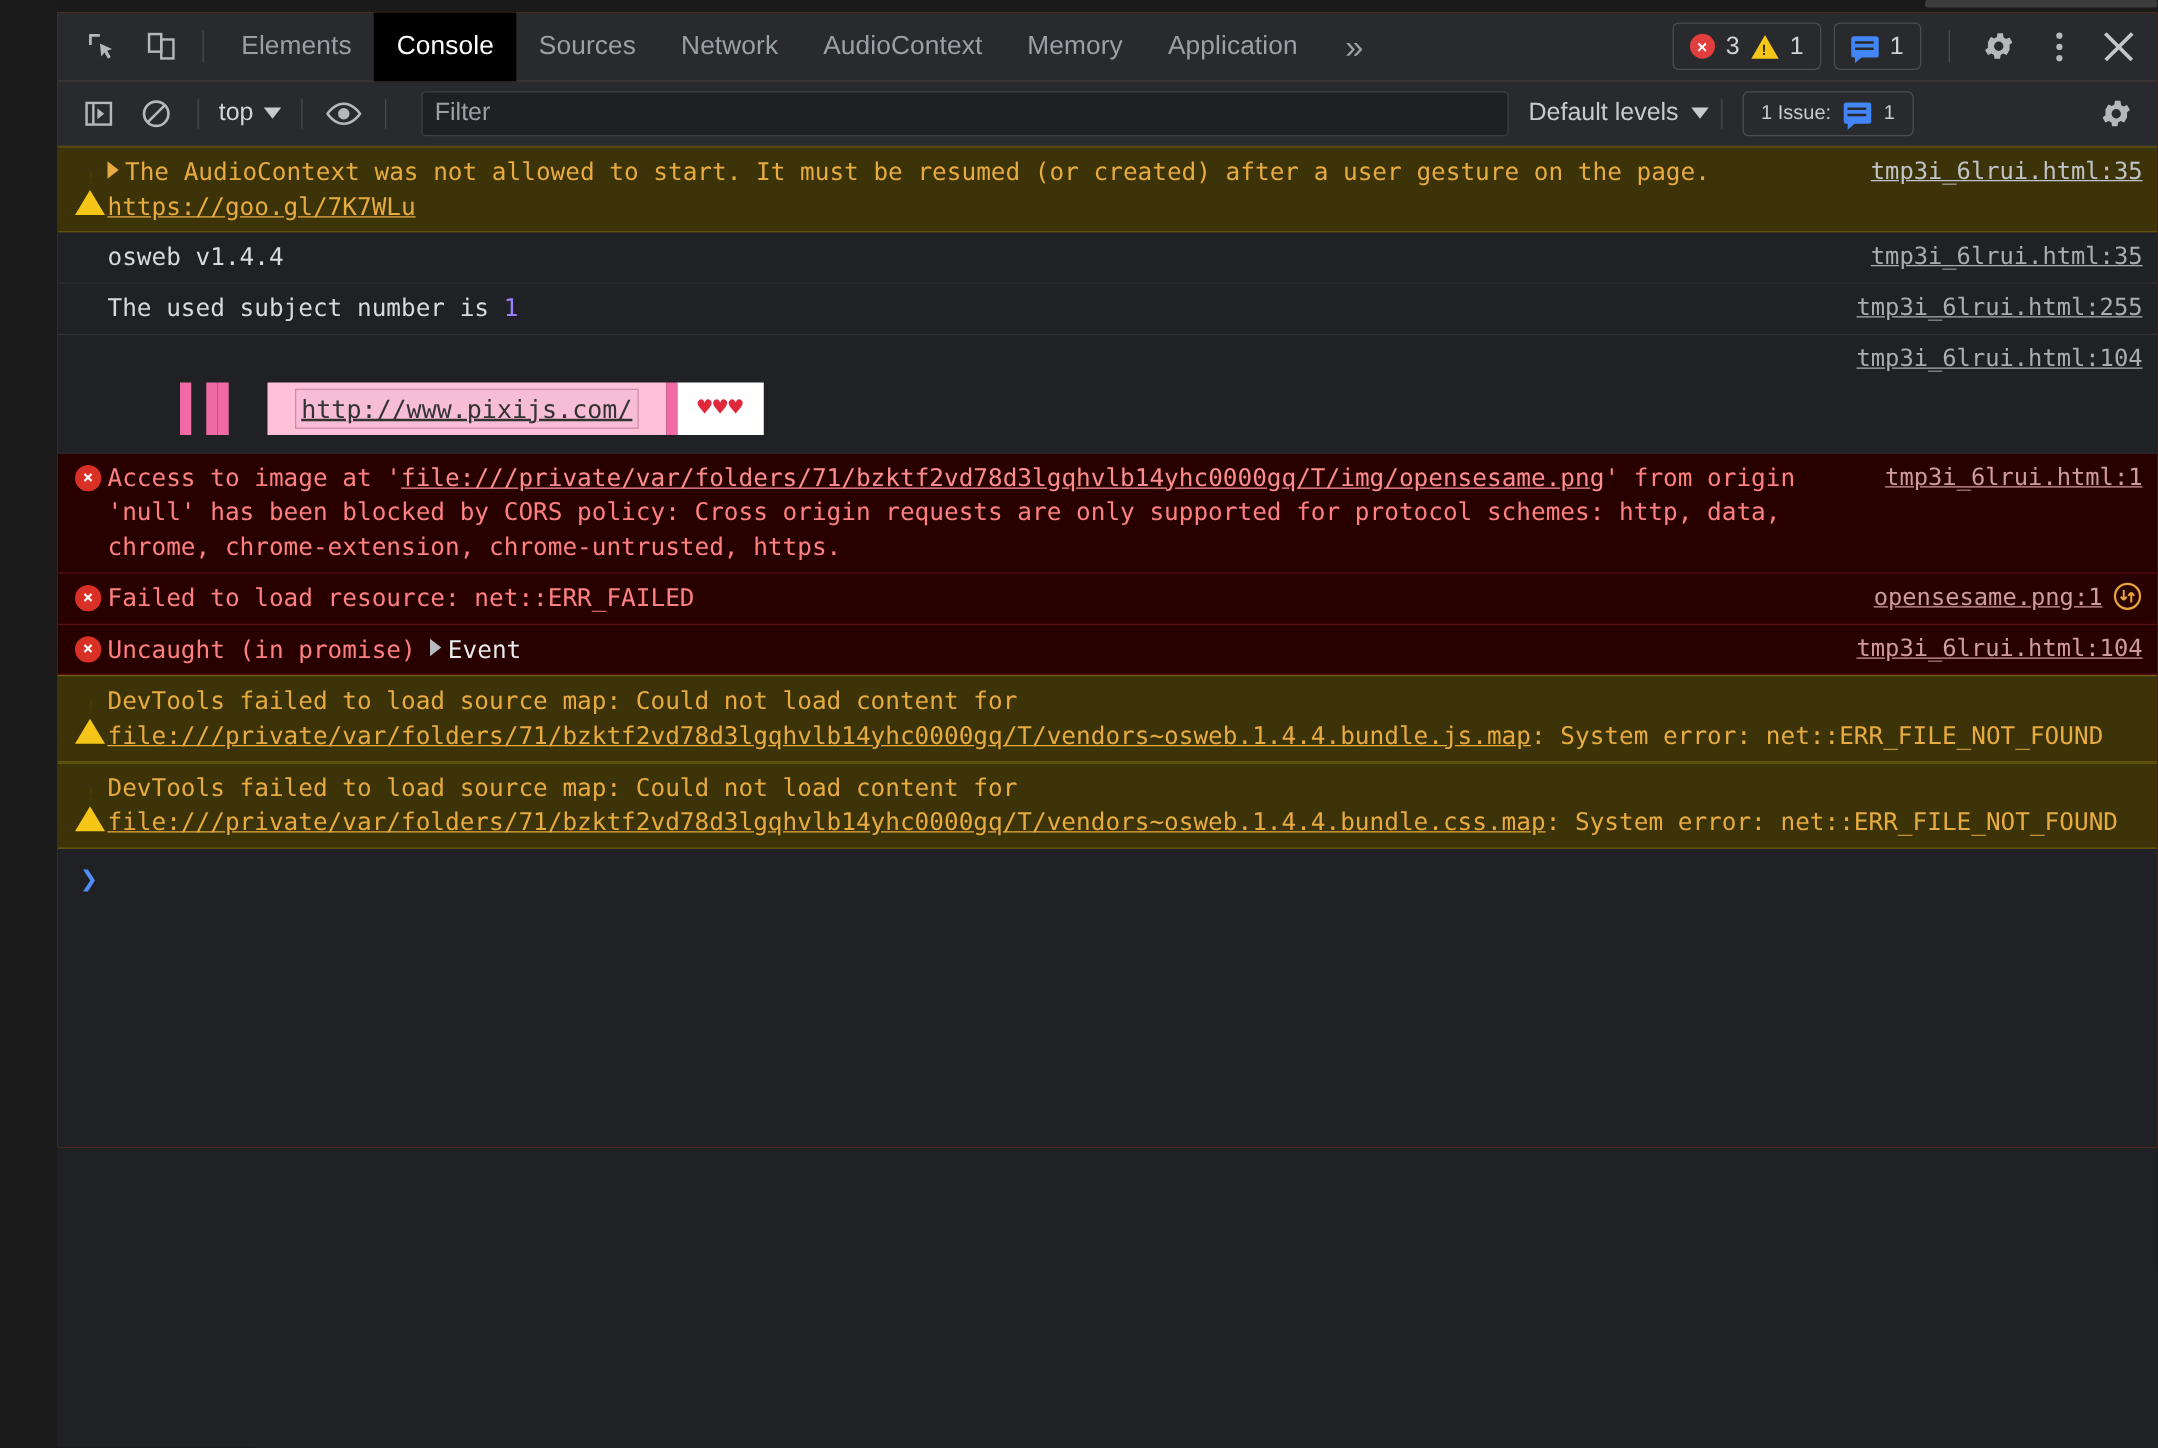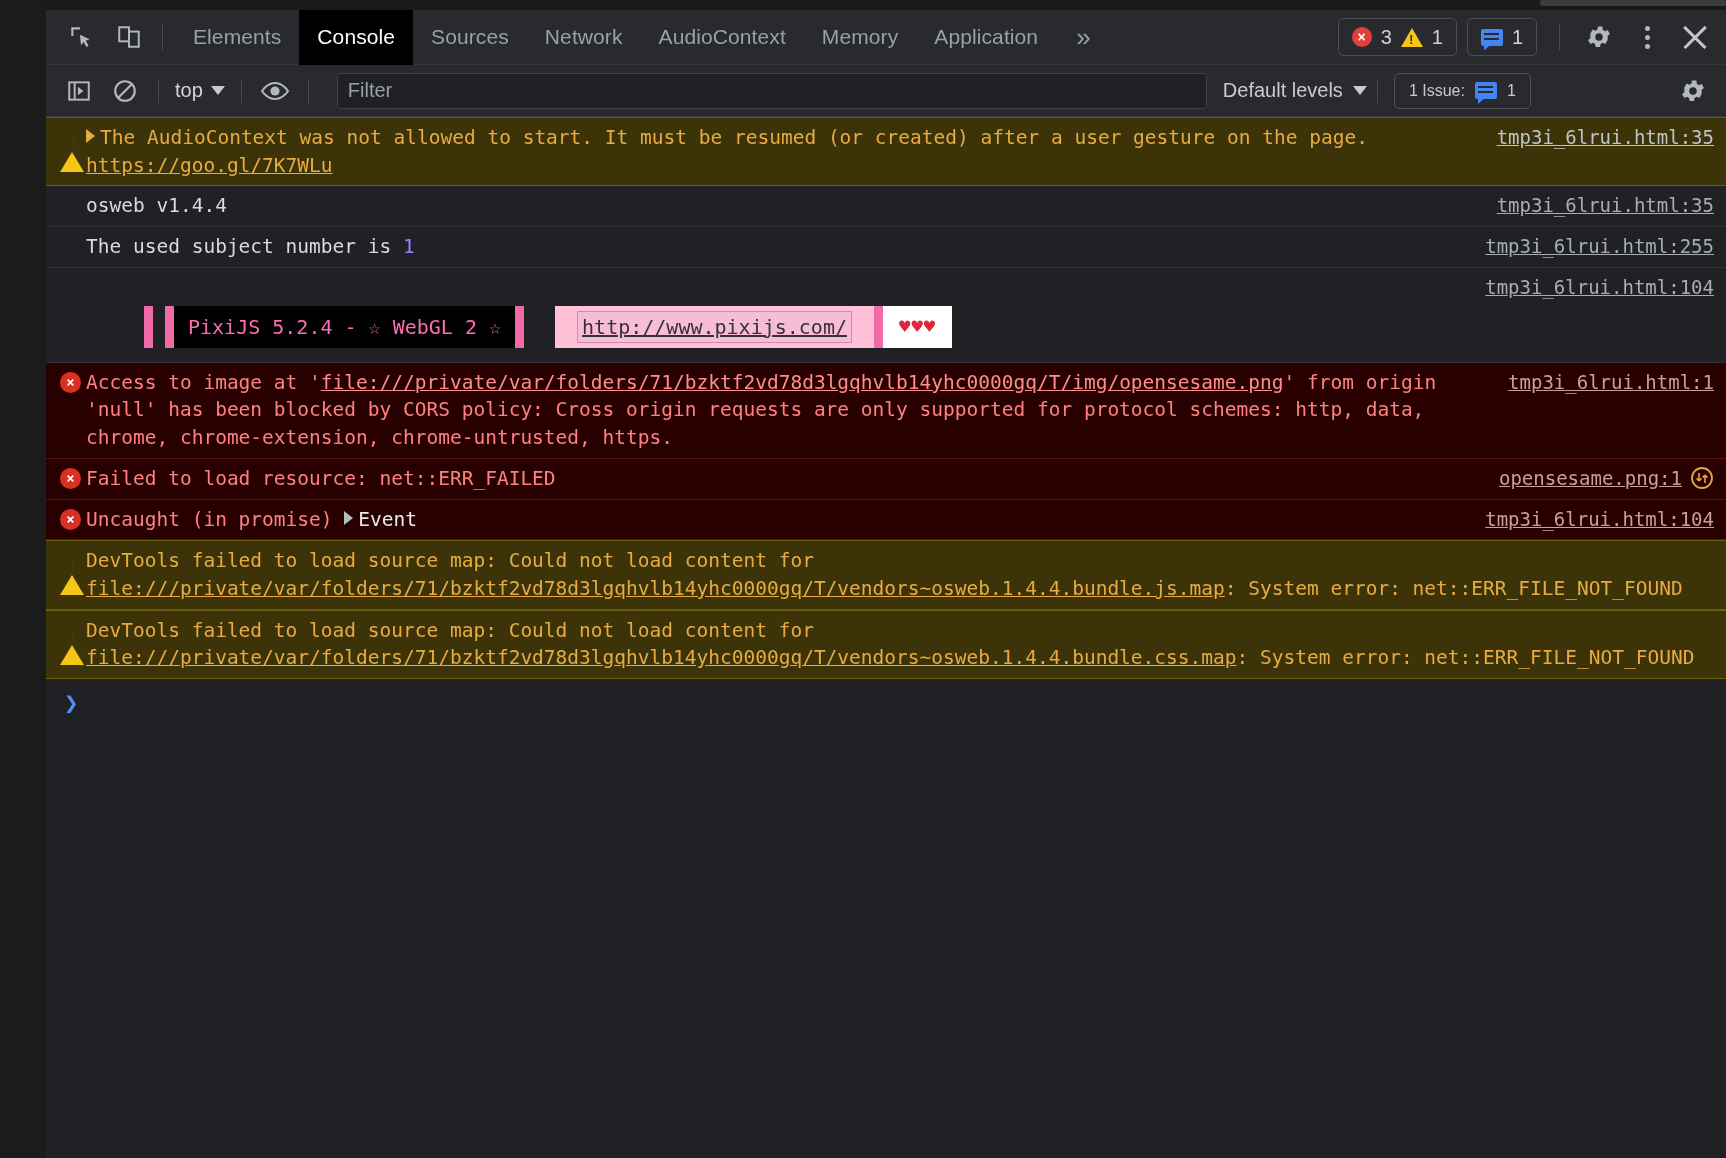--- a/index.html
+++ b/index.html
@@ -367,23 +367,20 @@
         <span class="txt"><span>The used subject number is </span><span class="num-lit">1</span></span>
         <span class="src">tmp3i_6lrui.html:255</span>
       </div>
 
       <div class="row banner info">
         <span class="src">tmp3i_6lrui.html:104</span>
         <div class="pixi-wrap">
           <div class="pixi-edge"></div>
           <div class="pixi-gap"></div>
           <div class="pixi-edge"></div>
-          <div class="pixi-seg1" style="border-left:none;">
-              <span>PixiJS 5.2.4 - ☆ WebGL 2 ☆</span>
-            </div>
           <div class="pixi-edge"></div>
           <div class="pixi-seg2">
               <span class="url">http://www.pixijs.com/</span>
             </div>
           <div class="pixi-edge"></div>
           <div class="pixi-seg3">
               <span>♥♥♥</span>
             </div>
         </div>
       </div>

